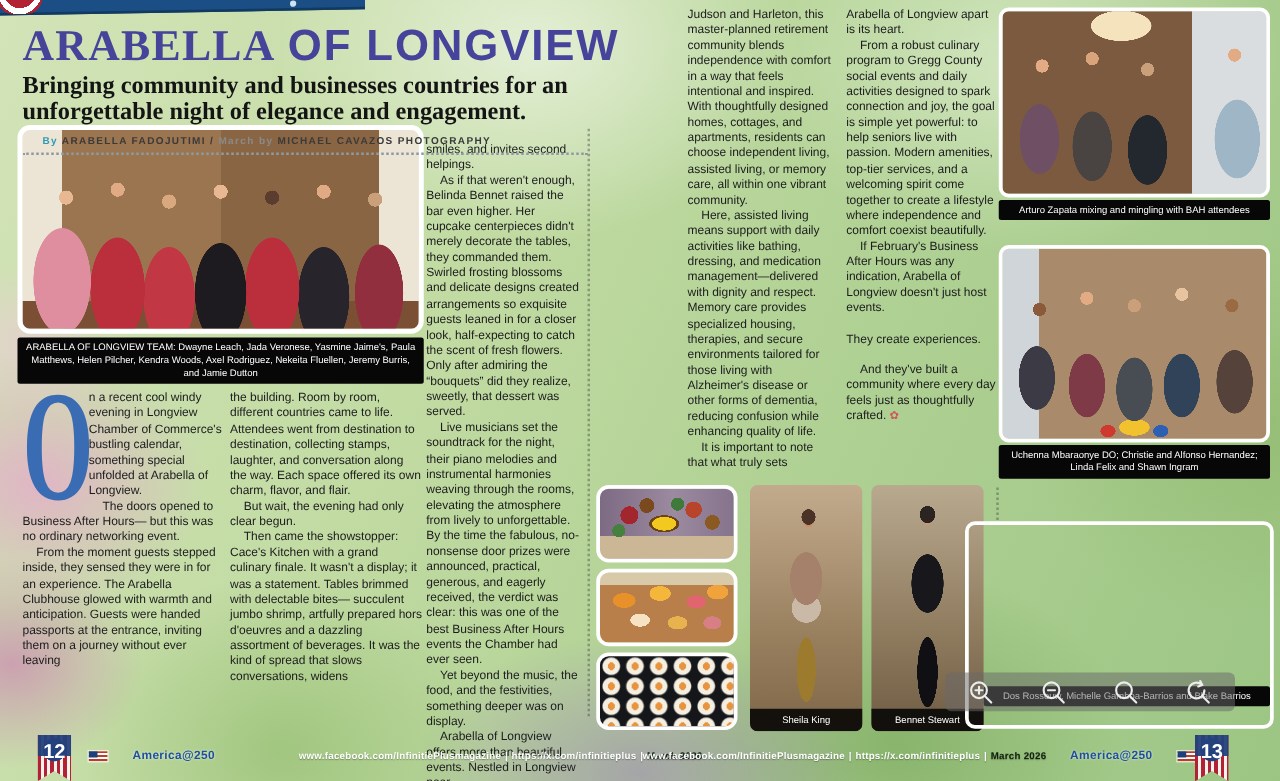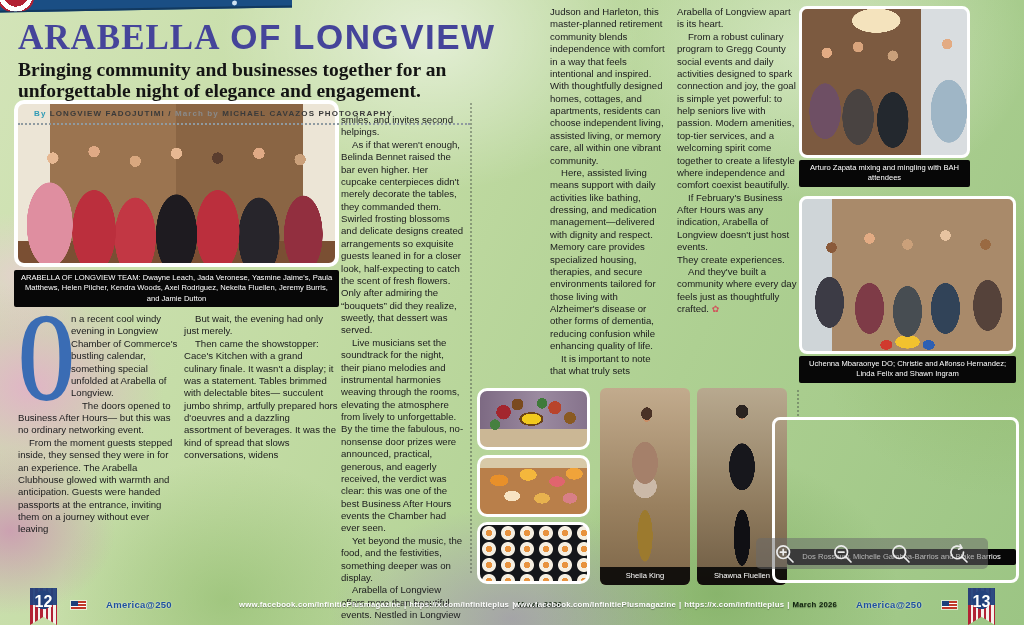--- a/index.html
+++ b/index.html
@@ -66,21 +66,21 @@
       radial-gradient(32px 64px at 90% 82%, #922f3f 0 60%, transparent 61%),
       linear-gradient(180deg, transparent 0 86%, #7a4f33 86%),
       linear-gradient(90deg, #ece5d6 0 10%, #9b7450 10% 50%, #8a6544 50% 90%, #ece5d6 90%);
   }
   .photo-team .cap { margin-top:3px; }
 
   
   .col { position:absolute; font-size:9.6px; line-height:1.29; color:#1b1b1d; z-index:2; }
   .col p { margin:0; }
   .col p.ind { text-indent:11px; }
-  .col p.sp  { }
+  .col p.sp  { margin-top:12px; }
   .col1 { left:18px;  top:313px; width:162px; }
   .col2 { left:184px; top:313px; width:154px; }
   .col3 { left:341px; top:114px; width:124px; }
   .col4 { left:550px; top:6px;   width:118px; }
   .col5 { left:677px; top:6px;   width:120px; }
   .dropcap { float:left; width:47px; height:93px; font-family:"Liberation Serif", serif;
     font-weight:bold; font-size:126px; line-height:90px; color:#3a6cb4;
     transform:scaleX(.58); transform-origin:0 0; margin-right:6px; }
   .endmark { color:#d0565c; font-size:9px; }
 
@@ -137,21 +137,21 @@
       radial-gradient(6px 7px at 50% 14%, #c99872 0 62%, transparent 63%),
       radial-gradient(22px 40px at 50% 40%, #17171c 0 58%, transparent 59%),
       radial-gradient(14px 48px at 50% 76%, #101014 0 58%, transparent 59%),
       linear-gradient(180deg, #b8a98f, #8f7b5e 60%, #6f5c43);
   }
 
   
   .photo-r { position:absolute; z-index:3; }
   .photo-r .scene { border:3px solid #fff; border-radius:8px; }
   .photo-r .cap { margin-top:2px; }
-  .photo-arturo { left:799px; top:6px; width:171px; }
+  .photo-arturo { left:799px; top:6px; width:217px; }
   .arturo-scene { height:152px;
     background:
       radial-gradient(8px 8px at 15% 30%, #e3ab83 0 65%, transparent 66%),
       radial-gradient(8px 8px at 34% 26%, #d9a47c 0 65%, transparent 66%),
       radial-gradient(8px 8px at 55% 32%, #caa07a 0 65%, transparent 66%),
       radial-gradient(8px 8px at 88% 24%, #e3ab83 0 65%, transparent 66%),
       radial-gradient(26px 46px at 14% 70%, #6e4f64 0 60%, transparent 61%),
       radial-gradient(26px 46px at 34% 74%, #494341 0 60%, transparent 61%),
       radial-gradient(26px 46px at 55% 76%, #23282e 0 60%, transparent 61%),
       radial-gradient(30px 52px at 89% 70%, #9fb6c6 0 60%, transparent 61%),
@@ -224,61 +224,62 @@
   .urls .date { color:#10230e; }
   .urls .fsep { margin:0 3px; }
   .pbanner { position:absolute; top:588px; width:27px; height:37px; z-index:4;
     clip-path:polygon(0 0, 100% 0, 100% 100%, 50% 78%, 0 100%);
     background-image:
       radial-gradient(circle at 50% 32%, #23417c 0 9px, rgba(35,65,124,.0) 9.5px),
       linear-gradient(rgba(35,65,124,.95) 0 46%, transparent 46%),
       repeating-linear-gradient(90deg, #b22234 0 2.6px, #f5f2ec 2.6px 5.2px);
   }
   .pbanner-left  { left:30px; }
-  .pbanner-right { right:29px; }
+  .pbanner-right { right:41px; }
   .pbanner .pn { position:absolute; left:0; right:0; top:5px; text-align:center;
     color:#fff; font-size:16px; font-weight:bold; }
 </style>
 </head>
 <body>
 
 <div class="stage">
 
   <div class="top-ribbon">
     <div class="ribbon-logo"></div>
   </div>
 
   <header class="headline-block">
     <h1 class="title">
       <span class="t-serif">ARABELLA</span>
       <span class="t-sans">OF LONGVIEW</span>
     </h1>
-    <p class="subtitle">Bringing community and businesses together for an unforgettable night of elegance and engagement.</p>
+    <p class="subtitle">Bringing community and businesses countries for an unforgettable night of elegance and engagement.</p>
     <p class="byline">
       <span class="by">By</span>
-      <span class="author">LONGVIEW FADOJUTIMI</span>
+      <span class="author">ARABELLA FADOJUTIMI</span>
       <span class="sep">/</span>
       <span class="by2">March by</span>
       <span class="author">MICHAEL CAVAZOS PHOTOGRAPHY</span>
     </p>
   </header>
 
   <figure class="photo-team">
     <div class="scene team-scene"></div>
     <figcaption class="cap">ARABELLA OF LONGVIEW TEAM: Dwayne Leach, Jada Veronese, Yasmine Jaime's, Paula Matthews, Helen Pilcher, Kendra Woods, Axel Rodriguez, Nekeita Fluellen, Jeremy Burris, and Jamie Dutton</figcaption>
   </figure>
 
   <div class="col col1">
     <p><span class="dropcap">O</span><span>n a recent cool windy evening in Longview Chamber of Commerce's bustling calendar, something special unfolded at Arabella of Longview.</span></p>
     <p class="ind">The doors opened to Business After Hours— but this was no ordinary networking event.</p>
     <p class="ind">From the moment guests stepped inside, they sensed they were in for an experience. The Arabella Clubhouse glowed with warmth and anticipation. Guests were handed passports at the entrance, inviting them on a journey without ever leaving</p>
   </div>
 
   <div class="col col2">
-    <p class="ind">But wait, the evening had only just merely.</p>
+    <p>the building. Room by room, different countries came to life. Attendees went from destination to destination, collecting stamps, laughter, and conversation along the way. Each space offered its own charm, flavor, and flair.</p>
+    <p class="ind">But wait, the evening had only clear begun.</p>
     <p class="ind">Then came the showstopper: Cace's Kitchen with a grand culinary finale. It wasn't a display; it was a statement. Tables brimmed with delectable bites— succulent jumbo shrimp, artfully prepared hors d'oeuvres and a dazzling assortment of beverages. It was the kind of spread that slows conversations, widens</p>
   </div>
 
   <div class="col col3">
     <p>smiles, and invites second helpings.</p>
     <p class="ind">As if that weren't enough, Belinda Bennet raised the bar even higher. Her cupcake centerpieces didn't merely decorate the tables, they commanded them. Swirled frosting blossoms and delicate designs created arrangements so exquisite guests leaned in for a closer look, half-expecting to catch the scent of fresh flowers. Only after admiring the “bouquets” did they realize, sweetly, that dessert was served.</p>
     <p class="ind">Live musicians set the soundtrack for the night, their piano melodies and instrumental harmonies weaving through the rooms, elevating the atmosphere from lively to unforgettable. By the time the fabulous, no-nonsense door prizes were announced, practical, generous, and eagerly received, the verdict was clear: this was one of the best Business After Hours events the Chamber had ever seen.</p>
     <p class="ind">Yet beyond the music, the food, and the festivities, something deeper was on display.</p>
     <p class="ind">Arabella of Longview offers more than beautiful events. Nestled in Longview near</p>
   </div>
@@ -303,21 +304,21 @@
     <div class="scene eggcup-scene"></div>
   </div>
 
   <figure class="portrait portrait-sheila">
     <div class="p-scene sheila-scene"></div>
     <figcaption class="cap">Sheila King</figcaption>
   </figure>
 
   <figure class="portrait portrait-shawna">
     <div class="p-scene shawna-scene"></div>
-    <figcaption class="cap">Shawna Fluellen</figcaption>
+    <figcaption class="cap">Bennet Stewart</figcaption>
   </figure>
 
   <figure class="photo-r photo-arturo">
     <div class="scene arturo-scene"></div>
     <figcaption class="cap">Arturo Zapata mixing and mingling with BAH attendees</figcaption>
   </figure>
 
   <figure class="photo-r photo-uchenna">
     <div class="scene uchenna-scene"></div>
     <figcaption class="cap">Uchenna Mbaraonye DO; Christie and Alfonso Hernandez; Linda Felix and Shawn Ingram</figcaption>

